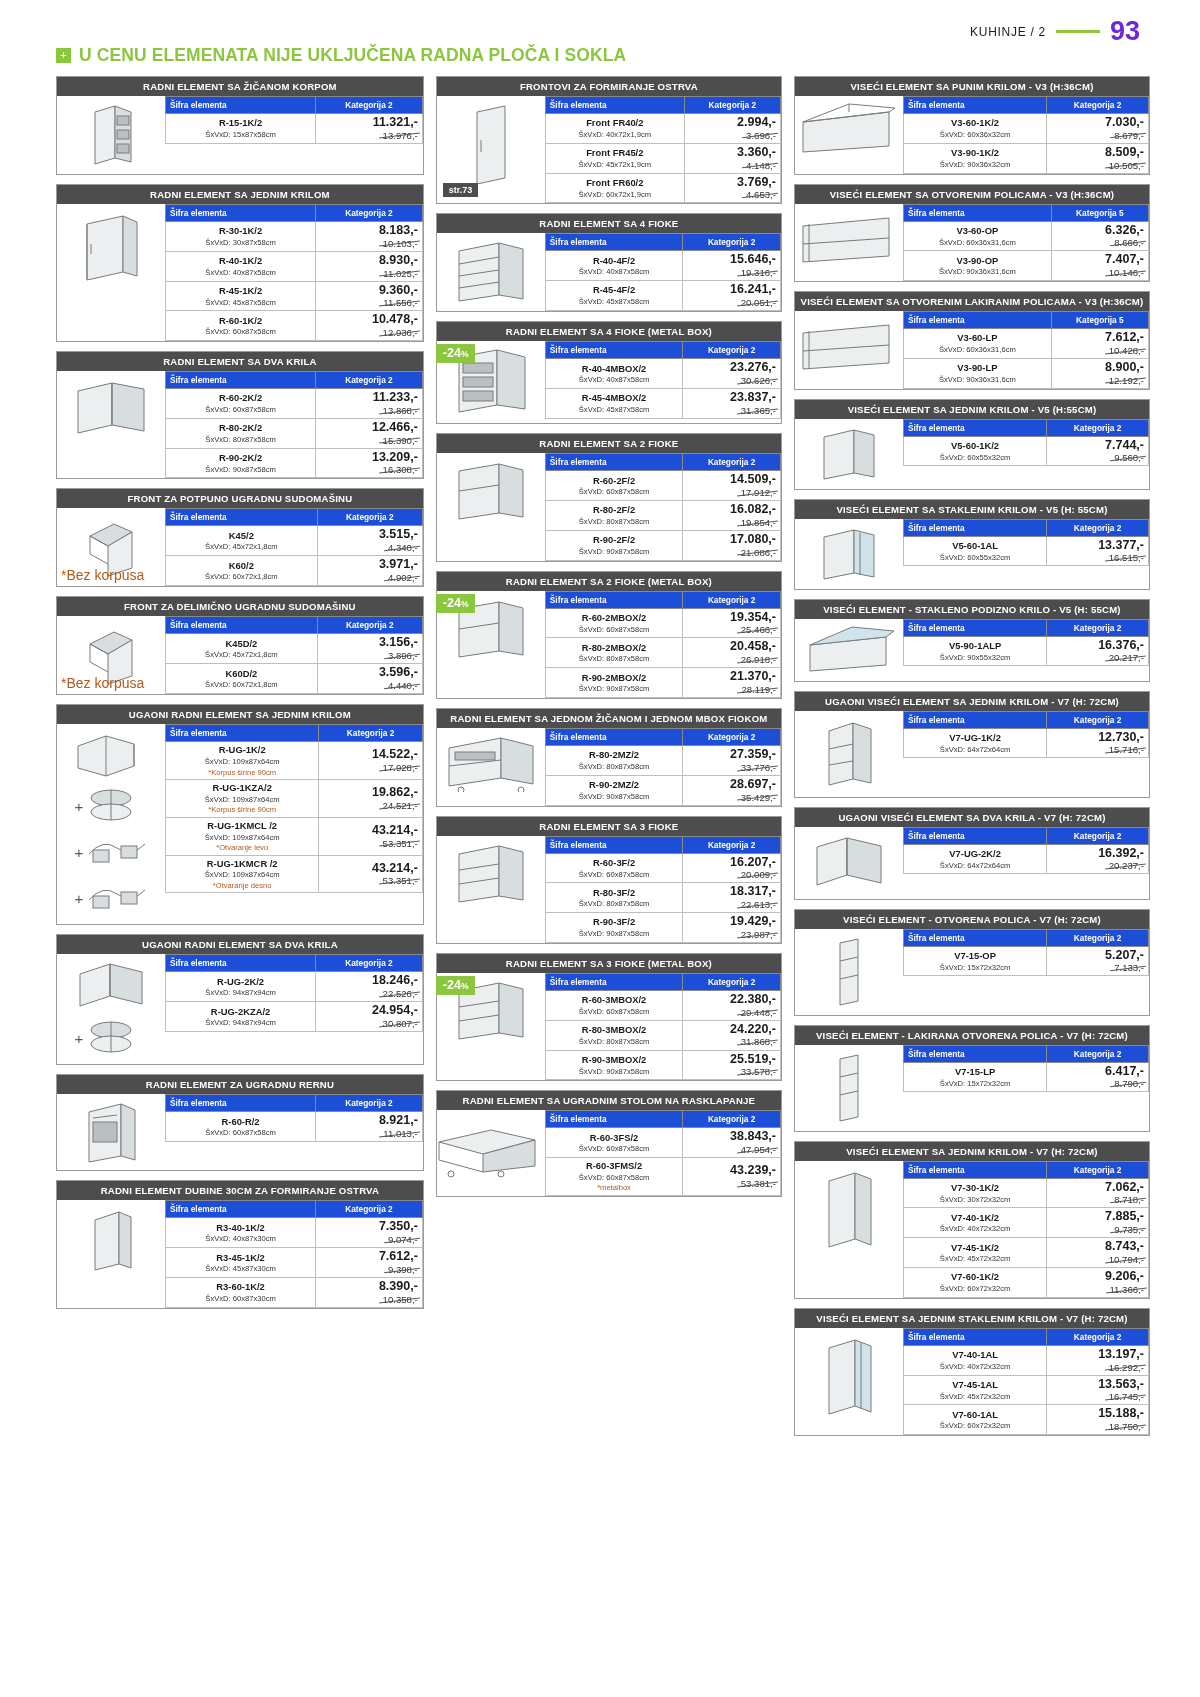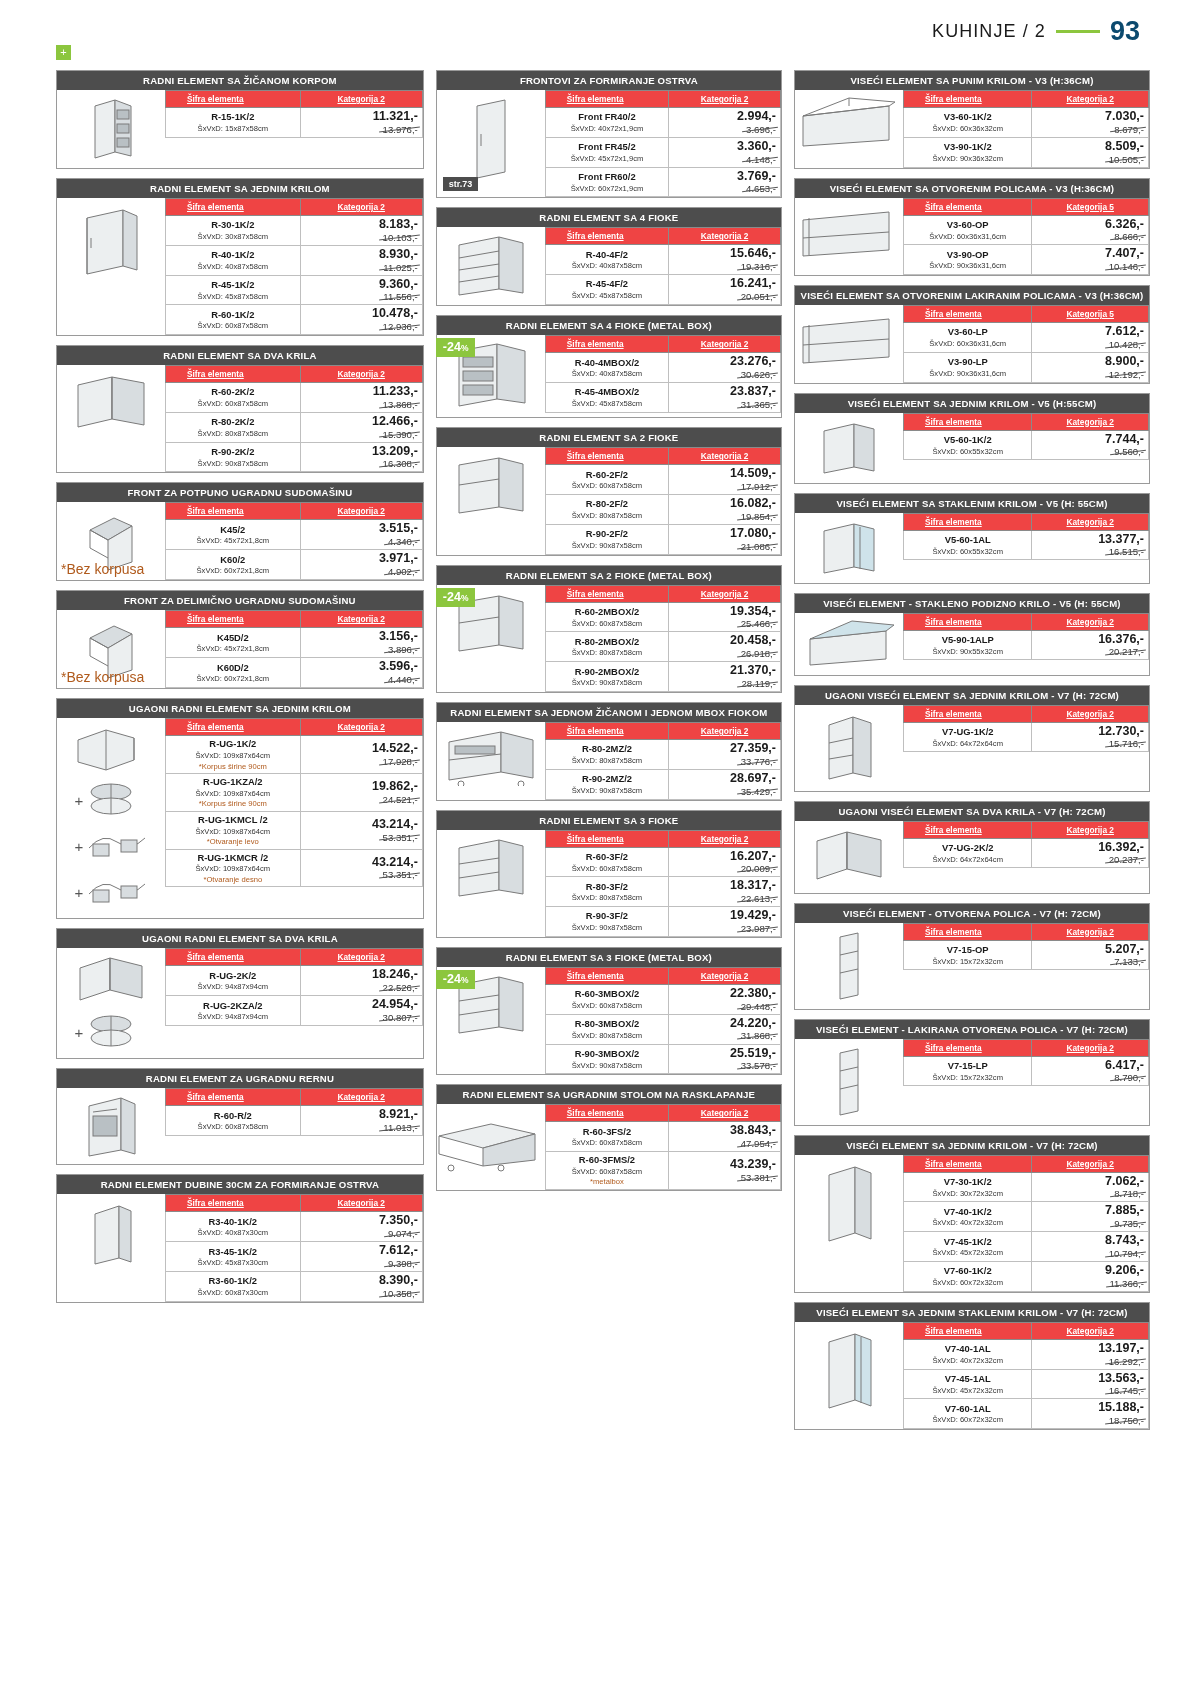--- a/index.html
+++ b/index.html
@@ -12,23 +12,23 @@
     position:relative;
     overflow:hidden;
   }
   .page { position:relative; width:1200px; height:1697px; padding:0 40px; }
 
   
   .pg-head {
     display:flex; align-items:center; justify-content:flex-end;
     padding:18px 20px 0 0; gap:10px;
   }
-  .pg-head .crumb { font-size:18px; letter-spacing:.06em; color:#1a1a1a; font-weight:400; }
+  .pg-head .crumb { font-size:12px; letter-spacing:.06em; color:#1a1a1a; font-weight:400; }
   .pg-head .rule { width:44px; height:3px; background:#8cc63e; display:inline-block; }
-  .pg-head .num { font-size:27px; font-weight:bold; color:#0c4a6e; line-height:1; }
+  .pg-head .num { font-size:27px; font-weight:bold; color:#6d28d9; line-height:1; }
 
   h1.title {
     font-size:31px; font-weight:bold; letter-spacing:-0.2px;
     margin:12px 0 6px 16px; color:#1a1a1a;
   }
   .subtitle {
     display:flex; align-items:center; gap:8px; margin:0 0 10px 16px;
   }
   .subtitle .sq {
     width:15px; height:15px; background:#8cc63e; color:#fff;
@@ -50,22 +50,22 @@
   }
   .bbody { display:flex; }
   .imgcell {
     width:108px; min-height:40px; display:flex; align-items:flex-start; justify-content:center;
     padding:6px 2px; position:relative;
   }
   .tablecell { flex:1; }
 
   table.t { width:100%; border-collapse:collapse; }
   table.t th {
-    background:#ef4444; color:#fff; font-size:8.3px; font-weight:bold;
-    padding:3px 21px; text-align:left; border:1px solid #8a8a8a;text-decoration:underline;
+    background:#1d4ed8; color:#fff; font-size:8.3px; font-weight:bold;
+    padding:3px 4px; text-align:left; border:1px solid #8a8a8a;
   }
   table.t th.r { text-align:center; }
   table.t td { border:1px solid #bfbfbf; padding:2px 4px; vertical-align:middle; }
   td.code { font-size:9.4px; font-weight:bold; color:#1a1a1a; text-align:center; line-height:1.25; }
   td.code .dim { display:block; font-size:7.6px; font-weight:normal; color:#333; margin-top:1px; }
   td.price { text-align:right; padding-right:6px; position:relative; }
   .p1 { font-size:12.5px; font-weight:bold; display:block; line-height:1.1; }
   .p2 { font-size:9.6px; color:#333; display:block; line-height:1.15; text-align:right; }
   .strike { position:relative; display:inline-block; }
   .strike::after {
@@ -102,20 +102,21 @@
 <div class="page">
 
   <div class="pg-head">
     <span class="crumb">KUHINJE / 2</span>
     <span class="rule"></span>
     <span class="num">93</span>
   </div>
 
   <div class="subtitle">
     <span class="sq">+</span>
+    <span class="txt">U CENU ELEMENATA NIJE UKLJUČENA RADNA PLOČA I SOKLA</span>
   </div>
 
   <div class="cols">
 
     <div class="col left" id="col-left">
         <div class="block">
           <div class="bhead">RADNI ELEMENT SA ŽIČANOM KORPOM</div>
           <div class="bbody">
             <div class="imgcell">
               <div style="display: flex; flex-direction: column; gap: 6px; align-items: center; width: 100%;">

